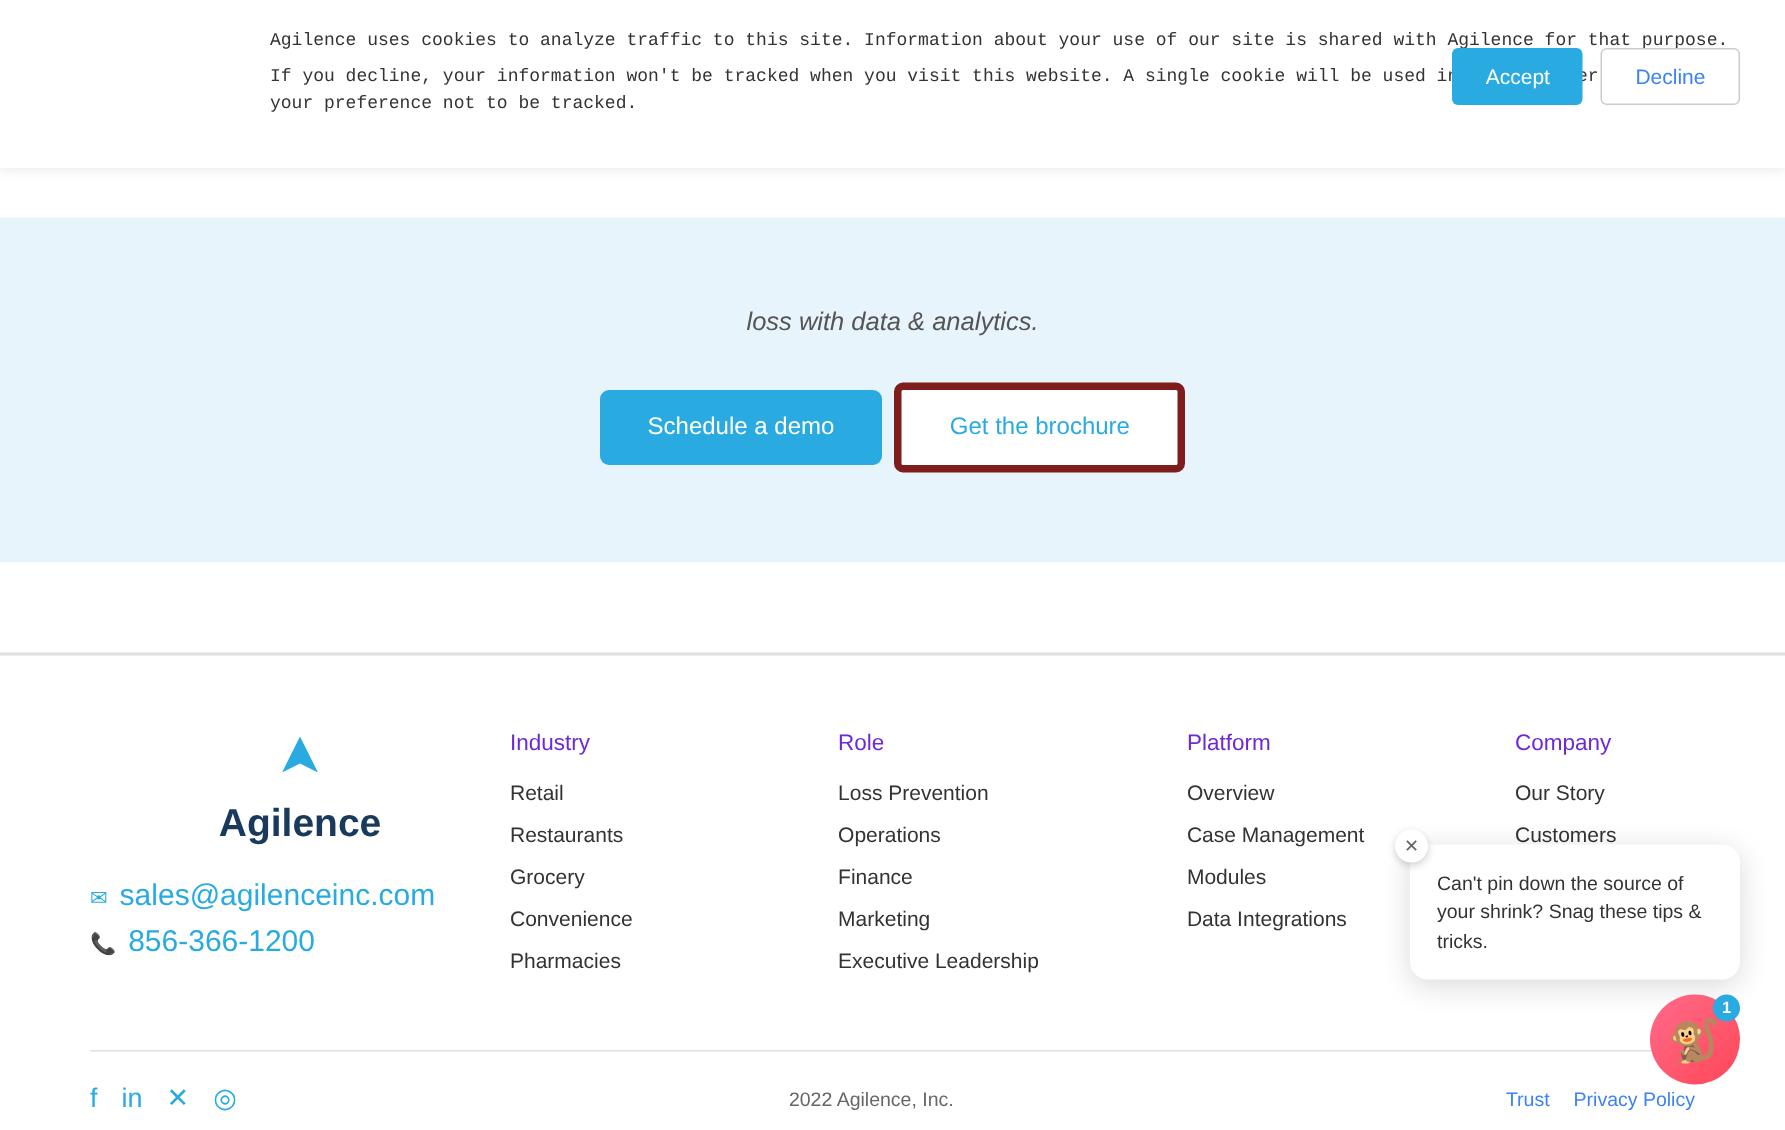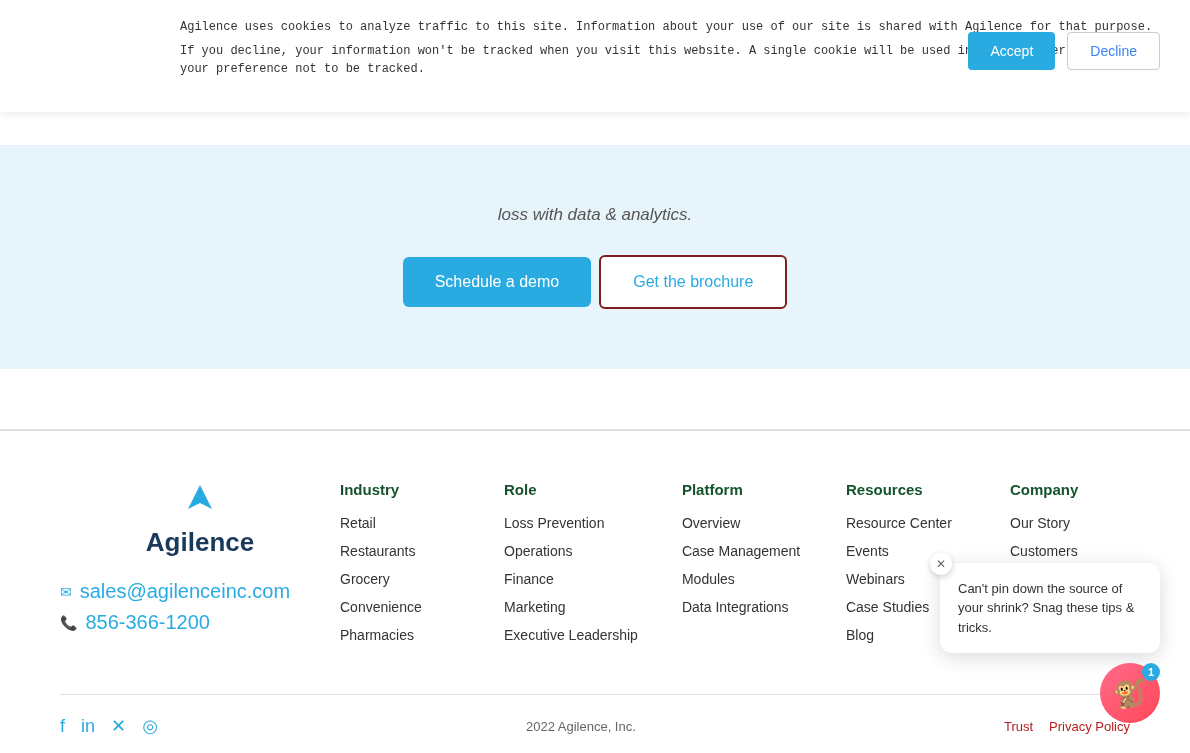--- a/index.html
+++ b/index.html
@@ -79,21 +79,21 @@
       border: none;
       padding: 16px 32px;
       border-radius: 6px;
       font-size: 16px;
       cursor: pointer;
       font-weight: 500;
     }
     .btn-brochure {
       background: #fff;
       color: #29abe2;
-      border: 2px solid #7f1d1d;
+      border: 5px solid #7f1d1d;
       padding: 16px 32px;
       border-radius: 6px;
       font-size: 16px;
       cursor: pointer;
       font-weight: 500;
     }
 
     
     .spacer { height: 60px; background: #fff; }
 
@@ -152,22 +152,22 @@
       display: flex;
       gap: 0;
       flex: 1;
       justify-content: space-between;
     }
     .footer-col {
       min-width: 120px;
     }
     .footer-col-title {
       font-size: 15px;
-      font-weight: 700;
-      color: #14532d;
+      font-weight: 400;
+      color: #6d28d9;
       margin-bottom: 16px;
     }
     .footer-col ul {
       list-style: none;
     }
     .footer-col ul li {
       margin-bottom: 10px;
     }
     .footer-col ul li a {
       color: #333;
@@ -196,21 +196,21 @@
     .footer-copy {
       font-size: 13px;
       color: #666;
       text-align: center;
     }
     .footer-links {
       display: flex;
       gap: 16px;
     }
     .footer-links a {
-      color: #b91c1c;
+      color: #3b82f6;
       text-decoration: none;
       font-size: 13px;
     }
 
     
     .chat-widget {
       position: fixed;
       bottom: 30px;
       right: 30px;
       z-index: 200;
@@ -345,30 +345,20 @@
       <div class="footer-col">
         <div class="footer-col-title">Platform</div>
         <ul>
           <li><a href="#">Overview</a></li>
           <li><a href="#">Case Management</a></li>
           <li><a href="#">Modules</a></li>
           <li><a href="#">Data Integrations</a></li>
         </ul>
       </div>
 
-      <div class="footer-col">
-        <div class="footer-col-title">Resources</div>
-        <ul>
-          <li><a href="#">Resource Center</a></li>
-          <li><a href="#">Events</a></li>
-          <li><a href="#">Webinars</a></li>
-          <li><a href="#">Case Studies</a></li>
-          <li><a href="#">Blog</a></li>
-        </ul>
-      </div>
 
       <div class="footer-col">
         <div class="footer-col-title">Company</div>
         <ul>
           <li><a href="#">Our Story</a></li>
           <li><a href="#">Customers</a></li>
           <li><a href="#">Careers</a></li>
           <li><a href="#">Partners</a></li>
         </ul>
       </div>

